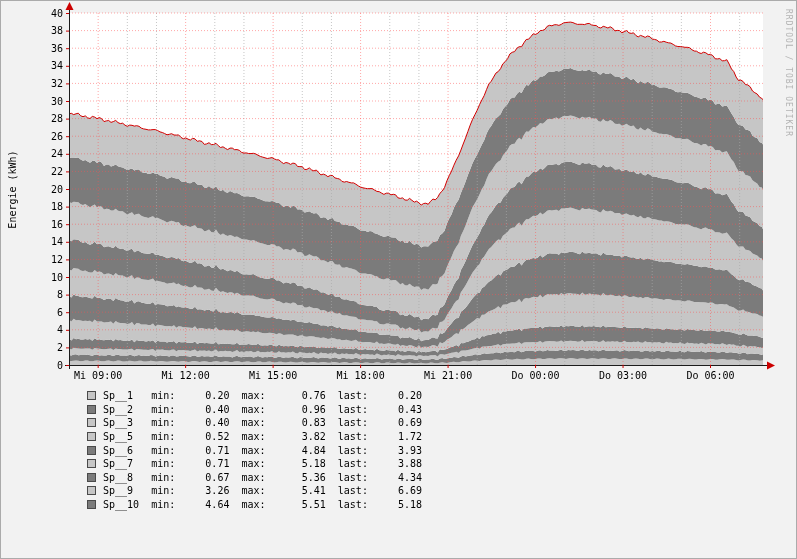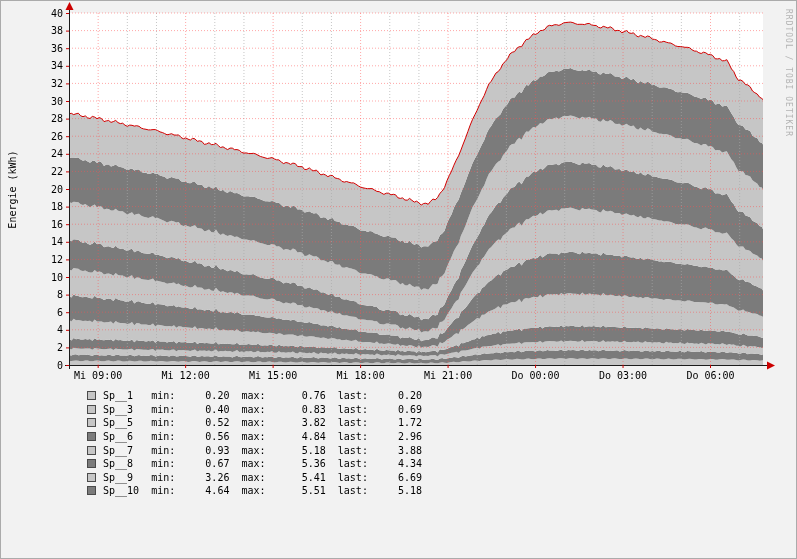--- a/index.html
+++ b/index.html
@@ -160,34 +160,38 @@
         <text x="709.5126050420167" y="378" text-anchor="middle" font-family="DejaVu Sans Mono, monospace" font-size="10" fill="#000">Do 06:00</text>
       </g>
     </svg>
   <div class="watermark">RRDTOOL / TOBI OETIKER</div>
   <div id="legend" class="legend">
       <div class="legend-row">
         <span class="swatch" style="background: rgb(198, 198, 198);"></span>
         <span class="ltext">Sp__1   min:     0.20  max:      0.76  last:     0.20</span>
       </div>
       <div class="legend-row">
+        <span class="swatch" style="background: rgb(123, 123, 123);"></span>
+        <span class="ltext">Sp__2   min:     0.40  max:      0.96  last:     0.43</span>
+      </div>
+      <div class="legend-row">
         <span class="swatch" style="background: rgb(198, 198, 198);"></span>
         <span class="ltext">Sp__3   min:     0.40  max:      0.83  last:     0.69</span>
       </div>
       <div class="legend-row">
         <span class="swatch" style="background: rgb(198, 198, 198);"></span>
         <span class="ltext">Sp__5   min:     0.52  max:      3.82  last:     1.72</span>
       </div>
       <div class="legend-row">
         <span class="swatch" style="background: rgb(123, 123, 123);"></span>
-        <span class="ltext">Sp__6   min:     0.56  max:      4.84  last:     2.96</span>
-      </div>
-      <div class="legend-row">
-        <span class="swatch" style="background: rgb(198, 198, 198);"></span>
-        <span class="ltext">Sp__7   min:     0.93  max:      5.18  last:     3.88</span>
+        <span class="ltext">Sp__6   min:     0.71  max:      4.84  last:     3.93</span>
+      </div>
+      <div class="legend-row">
+        <span class="swatch" style="background: rgb(198, 198, 198);"></span>
+        <span class="ltext">Sp__7   min:     0.71  max:      5.18  last:     3.88</span>
       </div>
       <div class="legend-row">
         <span class="swatch" style="background: rgb(123, 123, 123);"></span>
         <span class="ltext">Sp__8   min:     0.67  max:      5.36  last:     4.34</span>
       </div>
       <div class="legend-row">
         <span class="swatch" style="background: rgb(198, 198, 198);"></span>
         <span class="ltext">Sp__9   min:     3.26  max:      5.41  last:     6.69</span>
       </div>
       <div class="legend-row">

